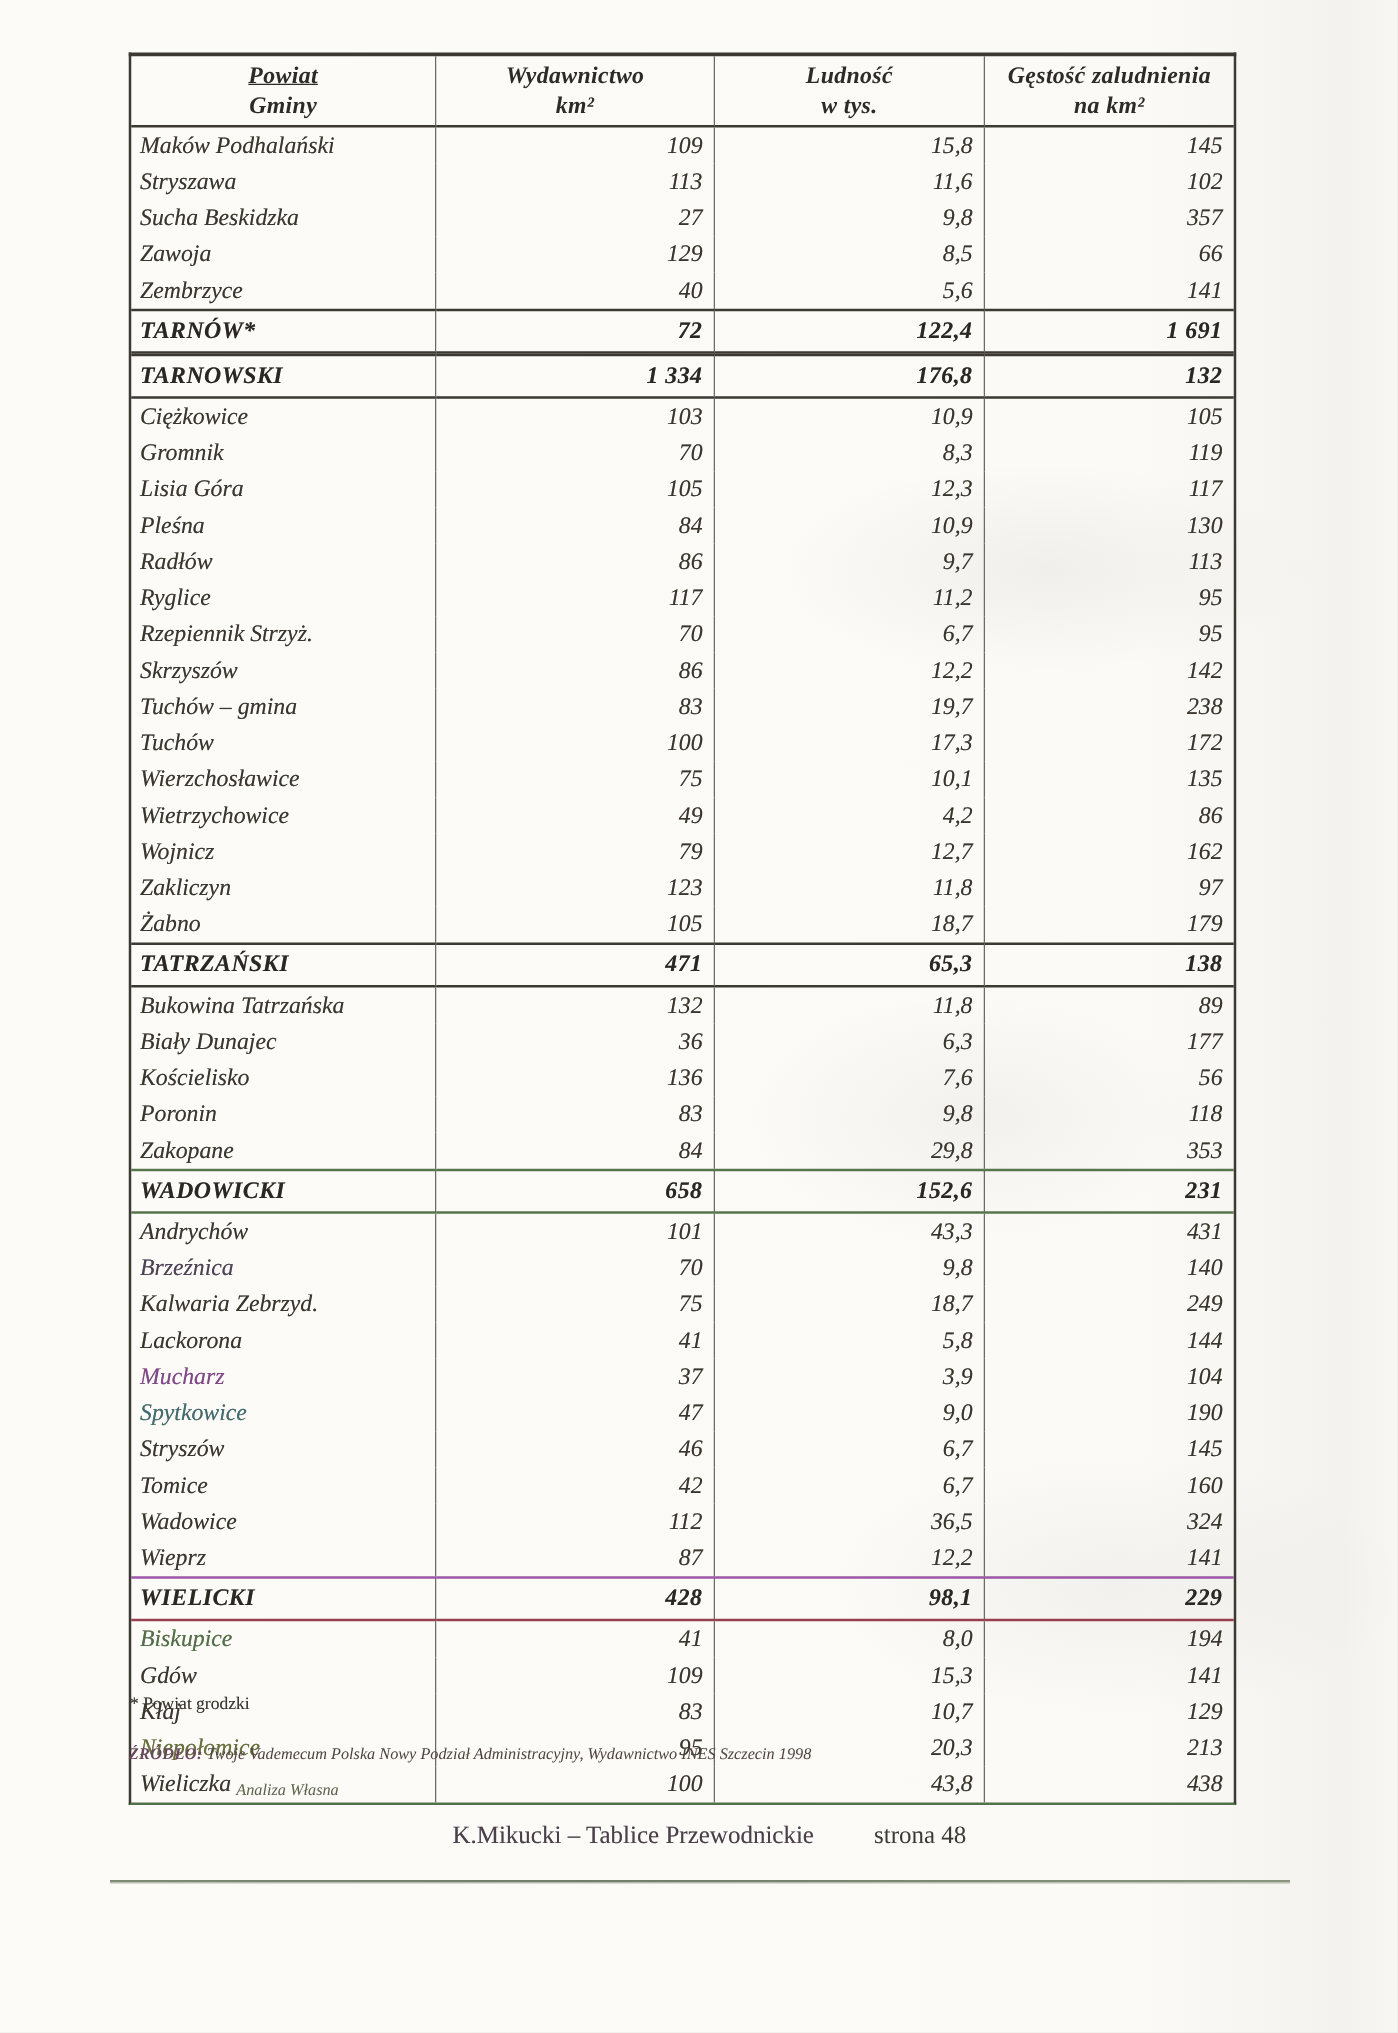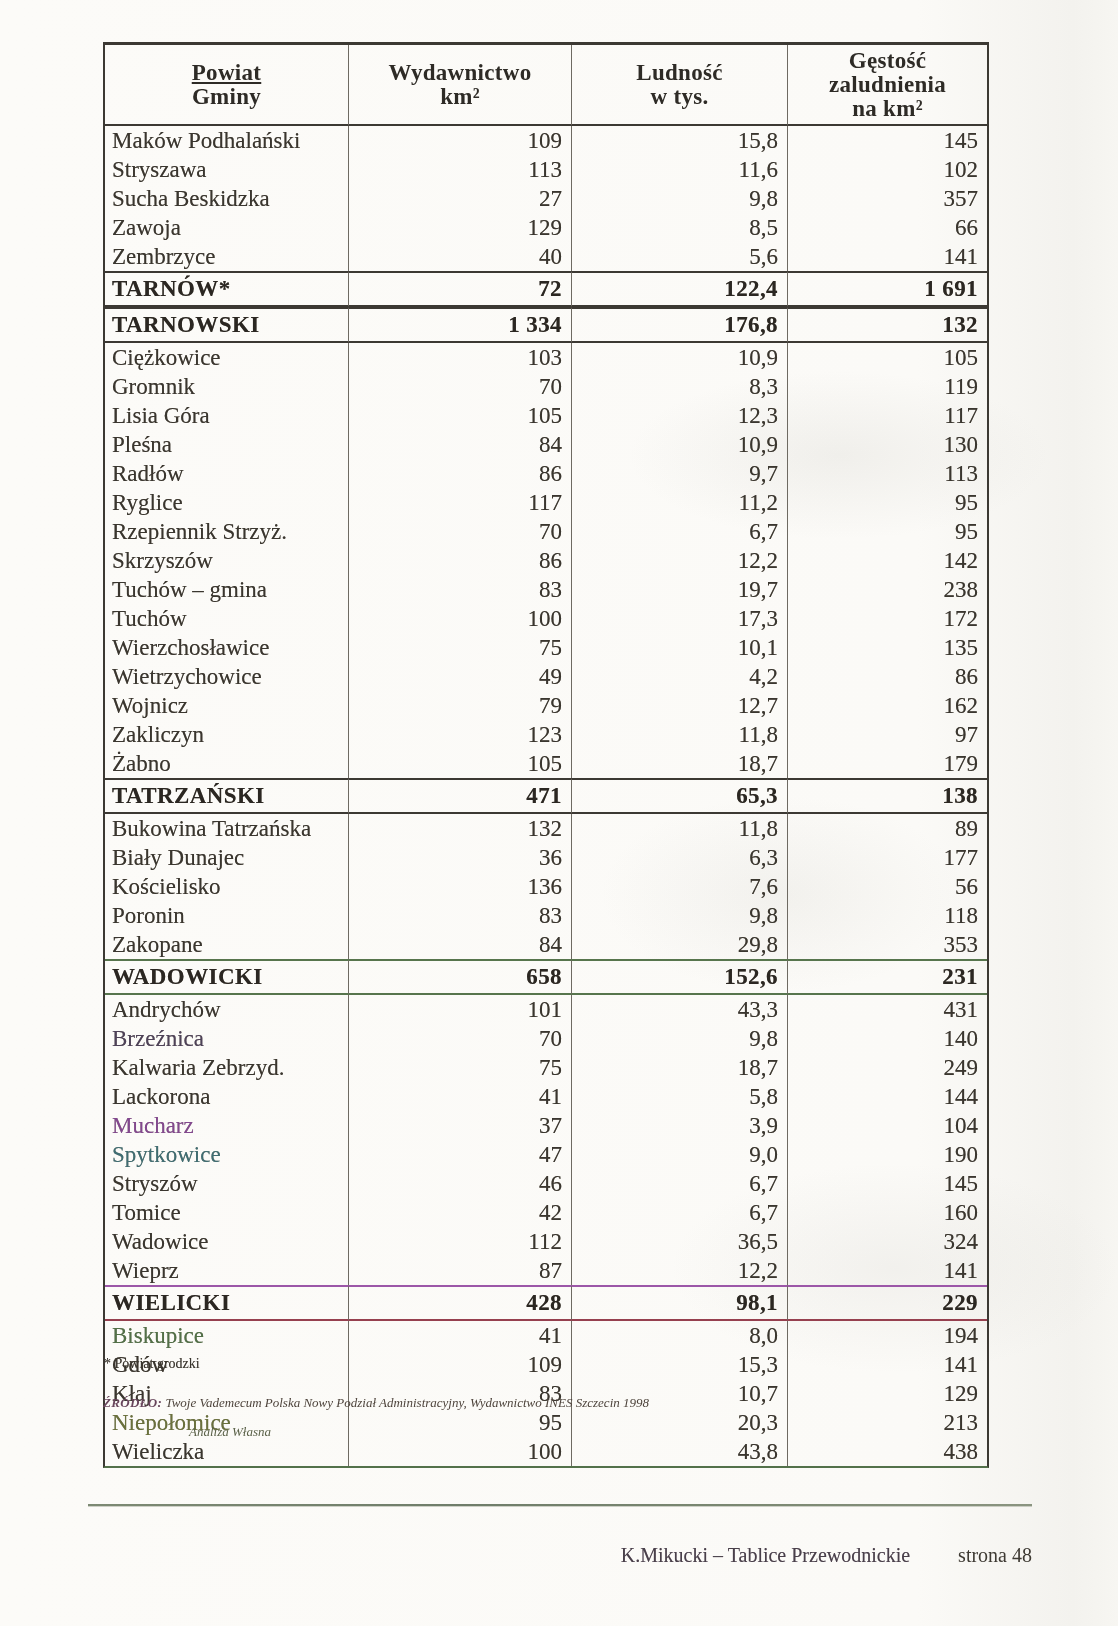--- a/index.html
+++ b/index.html
@@ -22,21 +22,22 @@
   
   table.grid{
     position:absolute;left:103px;top:42px;
     width:882px;
     border-collapse:separate;border-spacing:0;
     table-layout:fixed;
     border:2px solid #3c3933;
     border-top-width:3px;
     border-bottom-color:#53714a;
     background:transparent;
-    font-size:23px;
+    font-size:19px;
+    font-style:italic;
   }
   col.c1{width:244px}
   col.c2{width:223px}
   col.c3{width:216px}
   col.c4{width:199px}
   th{
     font-weight:bold;color:#2e2b26;
     border-bottom:2px solid #3c3933;
     padding:4px 0 3px 0;
     vertical-align:middle;
@@ -74,22 +75,22 @@
   }
   .source .lbl{color:#69465c;font-weight:bold;letter-spacing:.3px;}
   .source .l2{margin-left:86px;color:#5a6148;}
   
   .footer-rule{
     position:absolute;left:88px;top:1504px;width:944px;height:2px;
     background:linear-gradient(90deg,#7d8a74,#6f7d6a 40%,#7b8872 70%,#8a9480);
     box-shadow:0 1px 0 rgba(120,130,110,.35);
   }
   .footer-row{
-    position:absolute;left:88px;top:1544px;width:944px;
-    display:flex;justify-content:flex-end;
+    position:absolute;left:88px;top:1457px;width:944px;
+    display:flex;justify-content:center;
     font-size:20px;color:#433d35;gap:48px;
   }
   .footer-row .fl{padding-left:15px;color:#49404a;text-shadow:0 0 .5px rgba(90,60,90,.4);}
   .footer-row .fr{color:#3e3a33;}
 </style>
 </head>
 <body>
 
 <div class="page">
 

